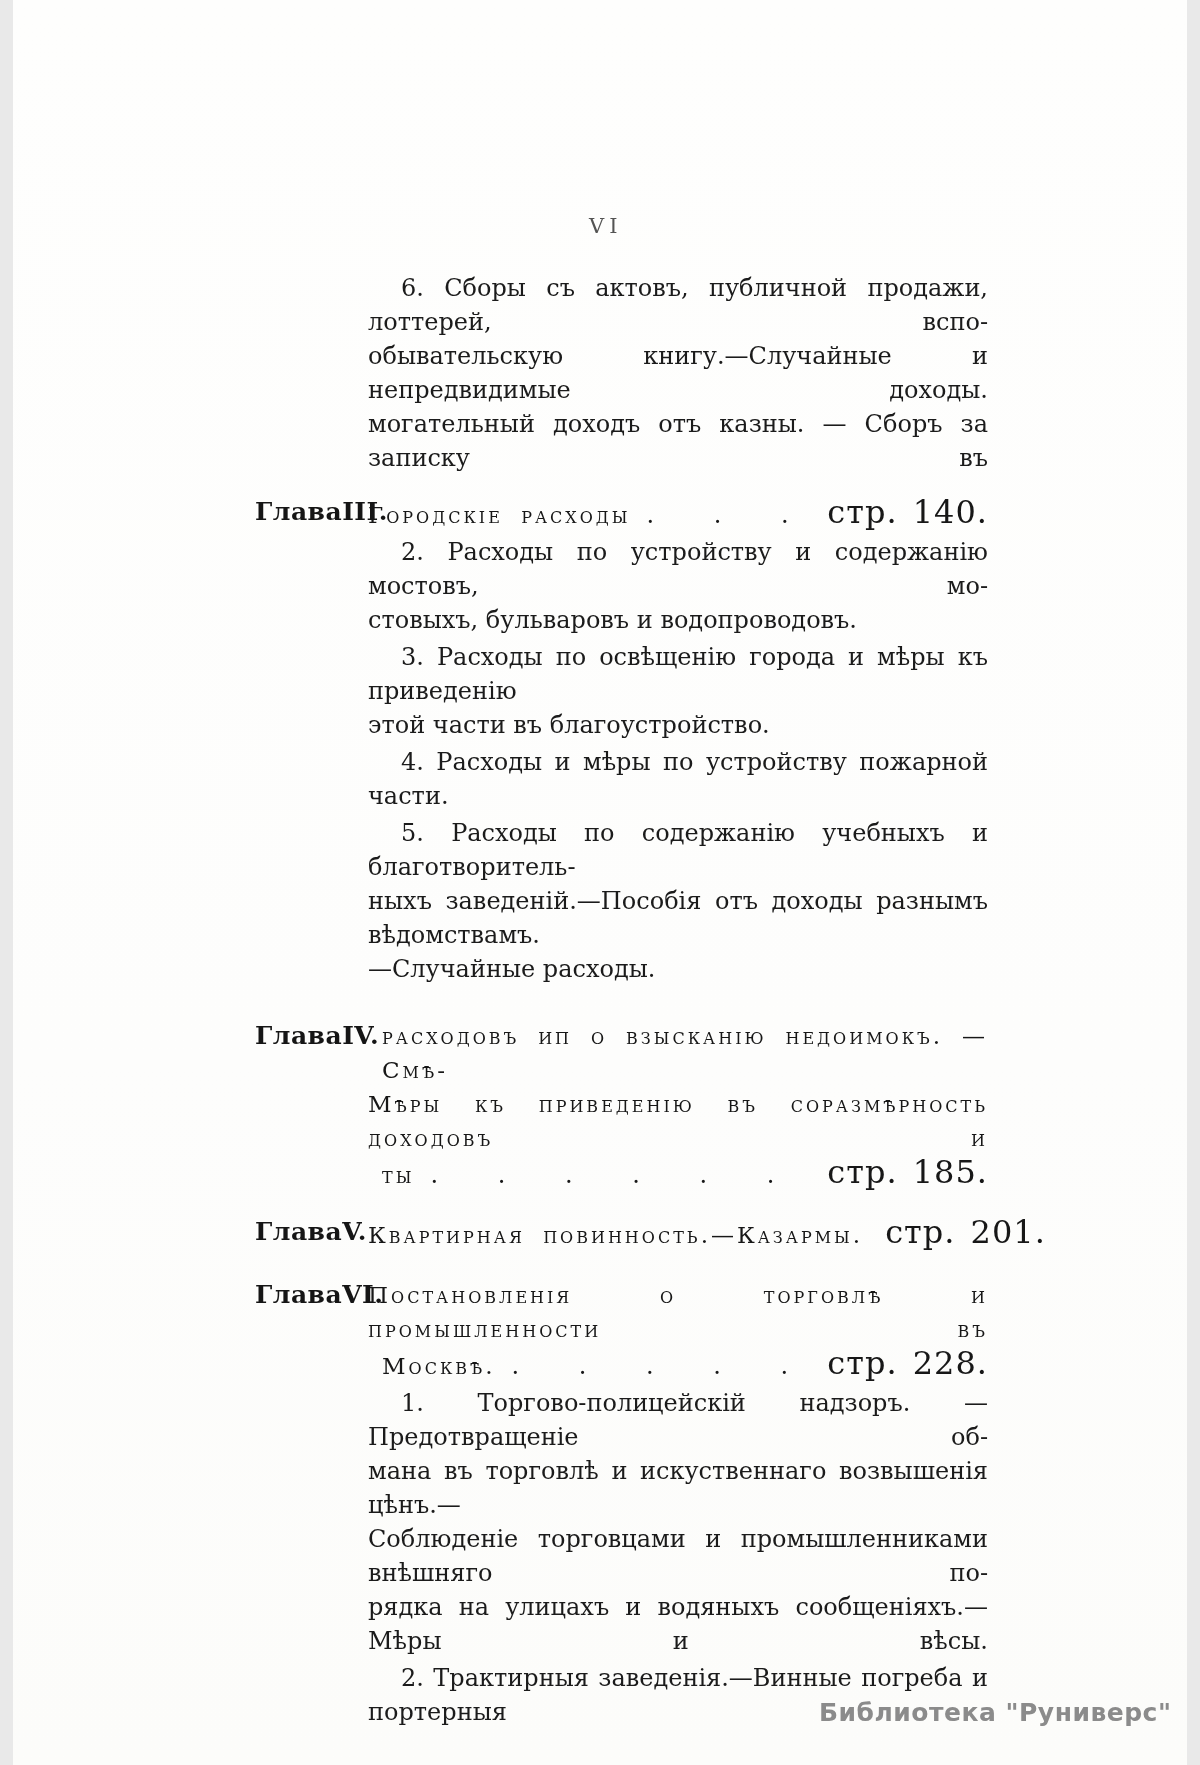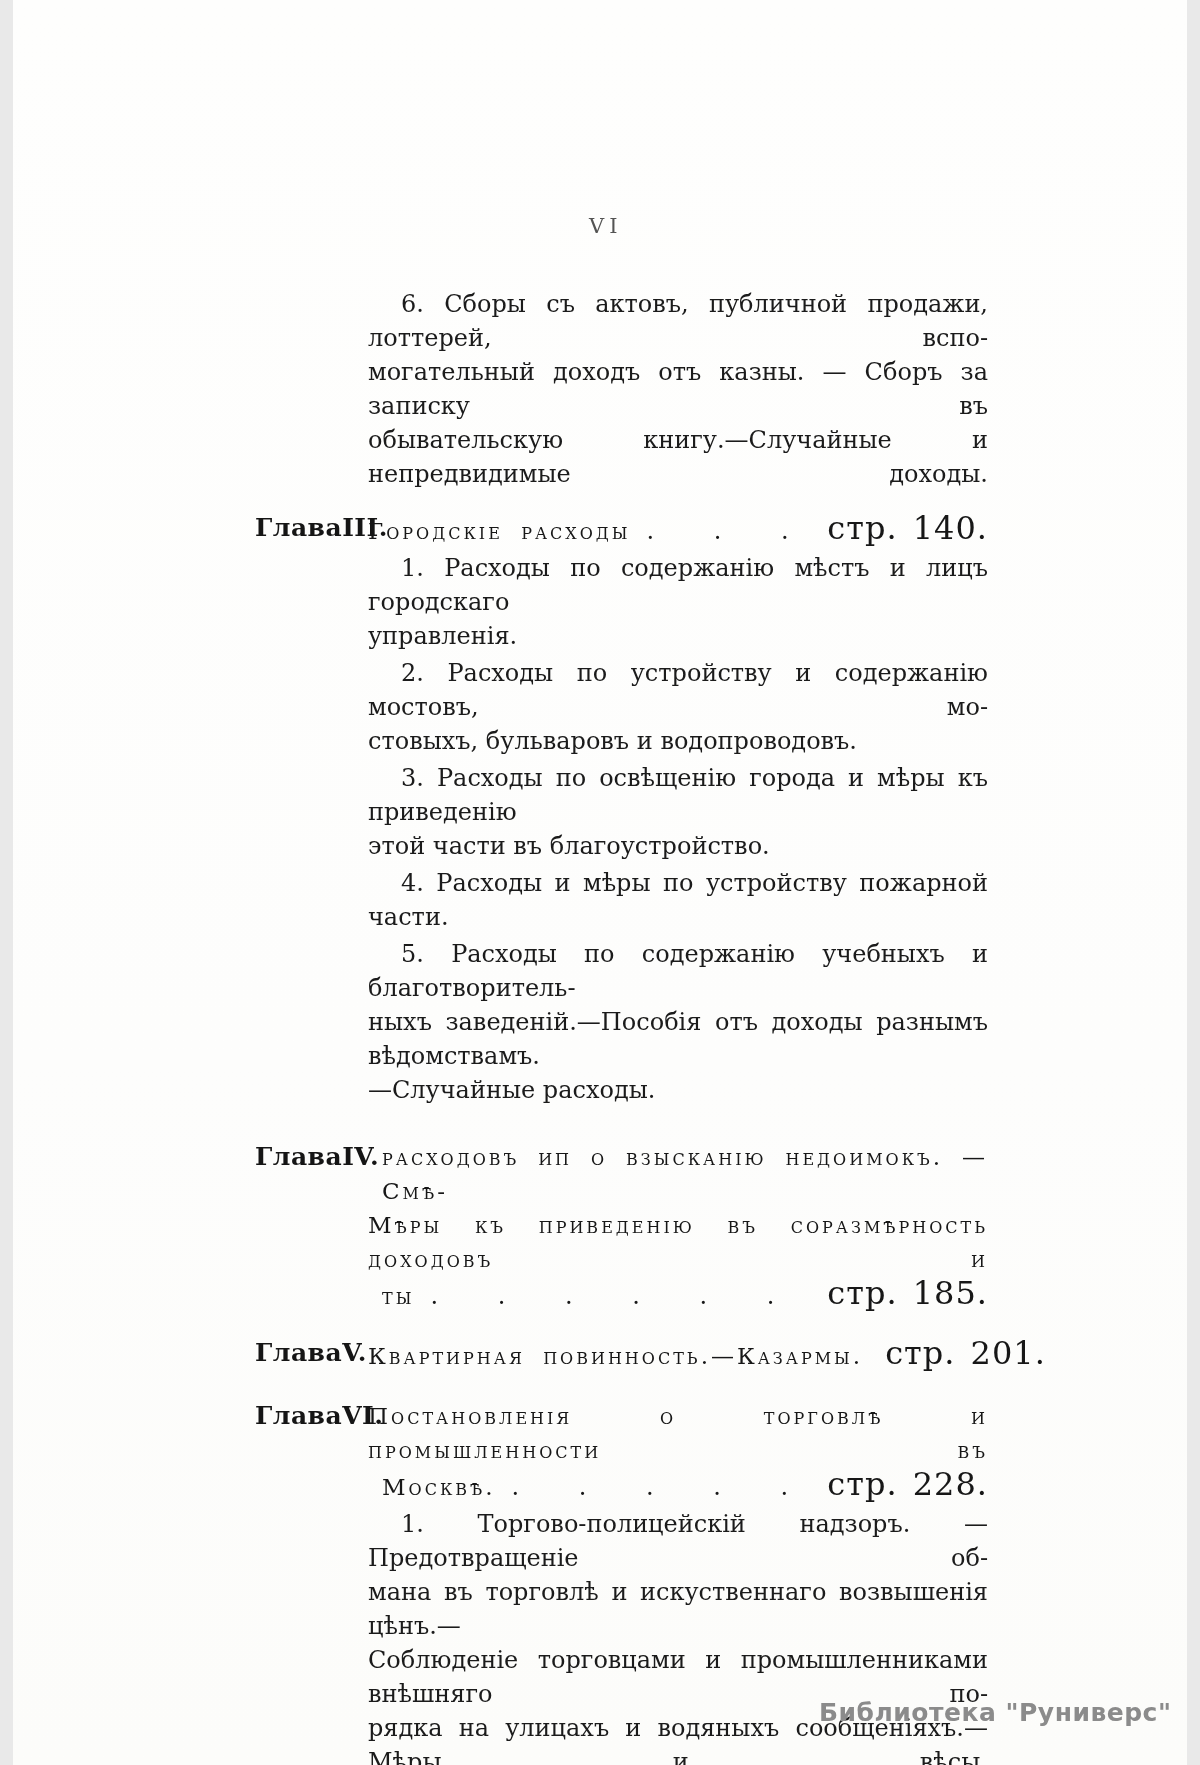--- a/index.html
+++ b/index.html
@@ -72,40 +72,36 @@
     font-weight:700;font-size:25px;letter-spacing:.5px;
     color:#8b8b8b;
   }
 </style>
 </head>
 <body>
 
 <div class="sheet">
   <div class="page-num">VI</div>
   <div class="content" id="toc-root">
-      <div class="item" style="margin-top: 16px;">
+      <div class="item" style="margin-top: 0px;">
         <div class="line just indent">6. Сборы съ актовъ, публичной продажи, лоттерей, вспо-</div>
+        <div class="line just">обывательскую книгу.—Случайные и непредвидимые доходы.</div>
         <div class="line just">могательный доходъ отъ казны. — Сборъ за записку въ</div>
-        <div class="line just">обывательскую книгу.—Случайные и непредвидимые доходы.</div>
       </div>
       <section class="chapter mt20">
         <span class="ch-label">
           <span>Глава</span>
           <span>III.</span>
         </span>
         <div class="ch-title">
           <div class="t-line leader">
             <span class="t-text">Городскіе расходы</span>
             <span class="dots">. . . . . . . . . . . .</span>
             <span class="page-ref">стр. 140.</span>
           </div>
-        </div>
-        <div class="item">
-          <div class="line just indent">1. Расходы по содержанію мѣстъ и лицъ городскаго</div>
-          <div class="line">управленія.</div>
         </div>
         <div class="item">
           <div class="line just indent">2. Расходы по устройству и содержанію мостовъ, мо-</div>
           <div class="line">стовыхъ, бульваровъ и водопроводовъ.</div>
         </div>
         <div class="item">
           <div class="line just indent">3. Расходы по освѣщенію города и мѣры къ приведенію</div>
           <div class="line">этой части въ благоустройство.</div>
         </div>
         <div class="item">

